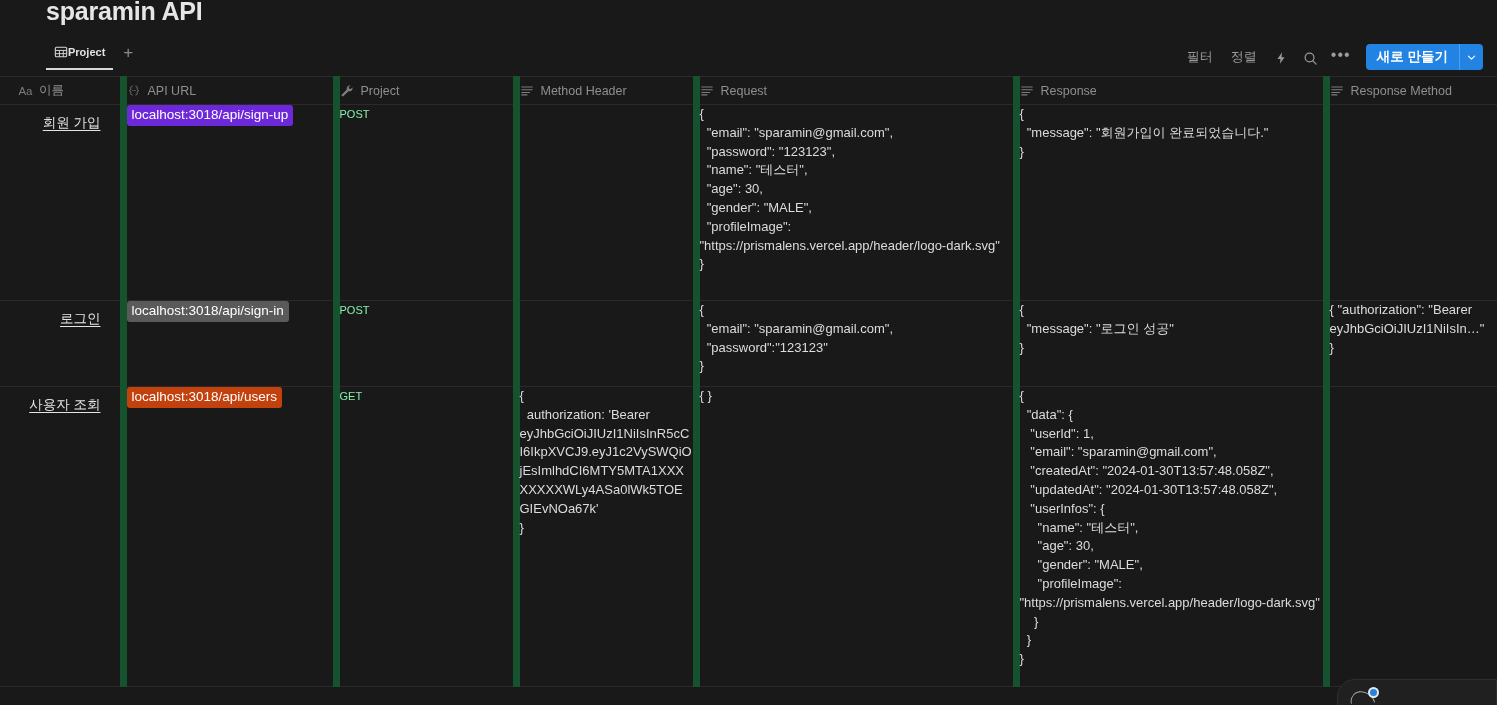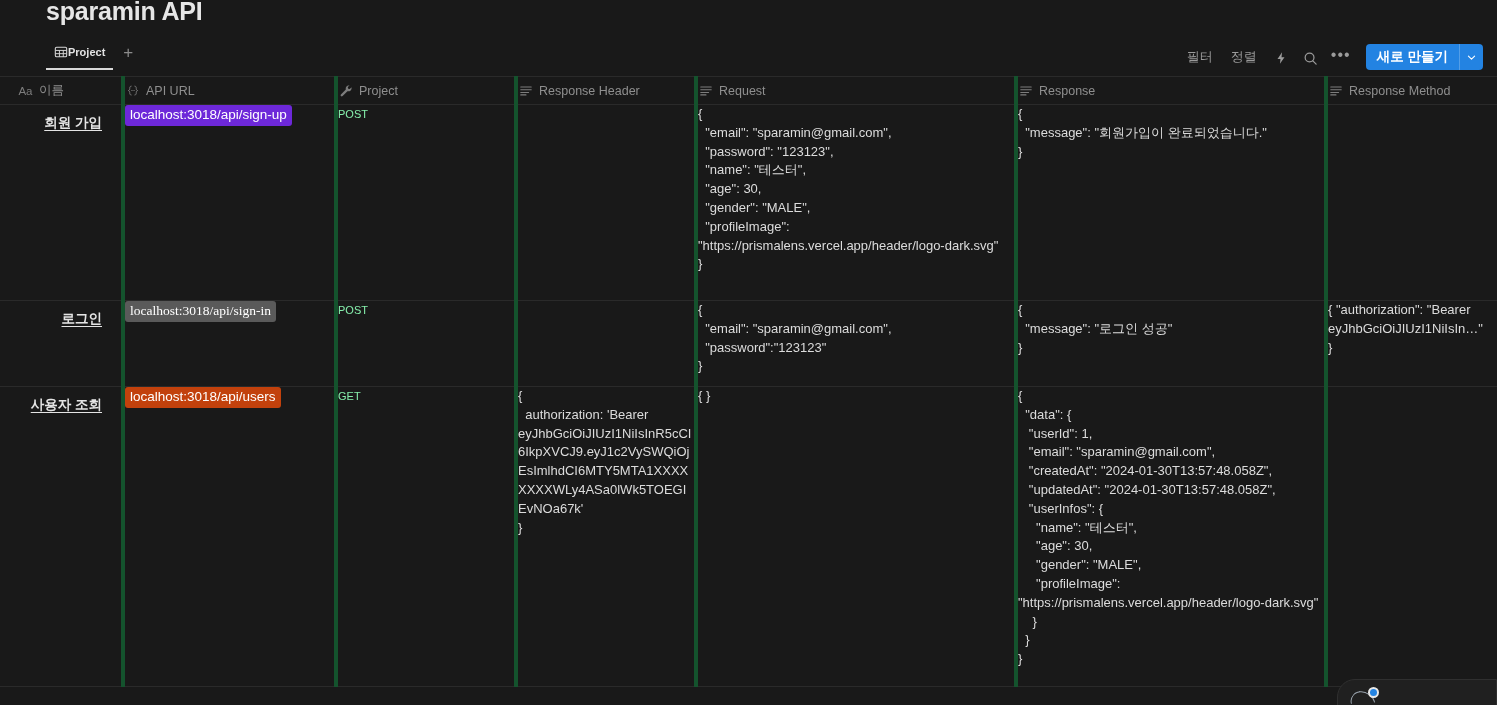--- a/index.html
+++ b/index.html
@@ -153,21 +153,21 @@
     right: 0;
     bottom: 0;
     overflow: hidden;
   }
   table.grid {
     border-collapse: collapse;
     table-layout: fixed;
     width: 1497px;
   }
   table.grid th, table.grid td {
-    border-right: 4px solid #14532d;
+    border-right: 7px solid #14532d;
     border-bottom: 1px solid #2a2a2a;
     vertical-align: top;
     text-align: left;
     padding: 0;
   }
   table.grid th:last-child, table.grid td:last-child { border-right: none; }
 
   thead th {
     height: 28px;
     border-top: 1px solid #2a2a2a;
@@ -206,40 +206,40 @@
   tbody td.cell-name { padding: 9px 10px 10px 0; }
 
   .name-cell {
     display: flex;
     justify-content: flex-end;
     padding-right: 9px;
   }
   .name-link {
     font-size: 13.5px;
     color: #e4e4e4;
-    font-weight: bold;
+    font-weight: normal;
     text-decoration: underline;
     text-underline-offset: 3px;
     text-decoration-thickness: 1px;
     cursor: pointer;
     white-space: nowrap;
   }
 
   .chip {
     display: inline-block;
     padding: 1px 5px 2px 5px;
     border-radius: 3px;
     font-size: 13.5px;
     line-height: 18px;
     color: #ffffff;
     white-space: nowrap;
     cursor: pointer;
   }
   .chip-pink { background: #6d28d9; }
-  .chip-gray { background: #5a5a5a; font-family: Liberation Serif, serif; }
+  .chip-gray { background: #5a5a5a; }
   .chip-blue { background: #c2410c; }
 
   .method-text {
     font-size: 11px;
     color: #86efac;
     line-height: 19px;
   }
 
   .code {
     font-size: 13px;
@@ -394,21 +394,21 @@
               <span>Project</span>
             </div>
           </th>
           <th>
             <div class="th-inner">
               <span class="th-icon">
                 <svg width="14" height="11" viewBox="0 0 16 12" fill="none">
                   <path d="M2 2h12M2 5.2h12M2 8.4h9M2 11h6" stroke="#7d7d7d" stroke-width="1.15" stroke-linecap="round"></path>
                 </svg>
               </span>
-              <span>Response Header</span>
+              <span>Method Header</span>
             </div>
           </th>
           <th>
             <div class="th-inner">
               <span class="th-icon">
                 <svg width="14" height="11" viewBox="0 0 16 12" fill="none">
                   <path d="M2 2h12M2 5.2h12M2 8.4h9M2 11h6" stroke="#7d7d7d" stroke-width="1.15" stroke-linecap="round"></path>
                 </svg>
               </span>
               <span>Request</span>

